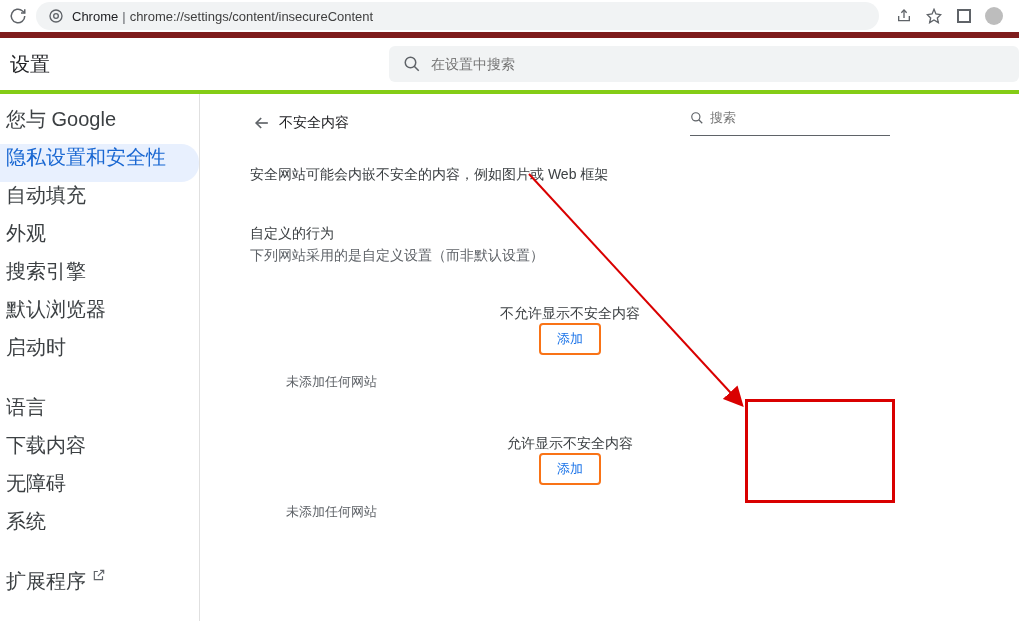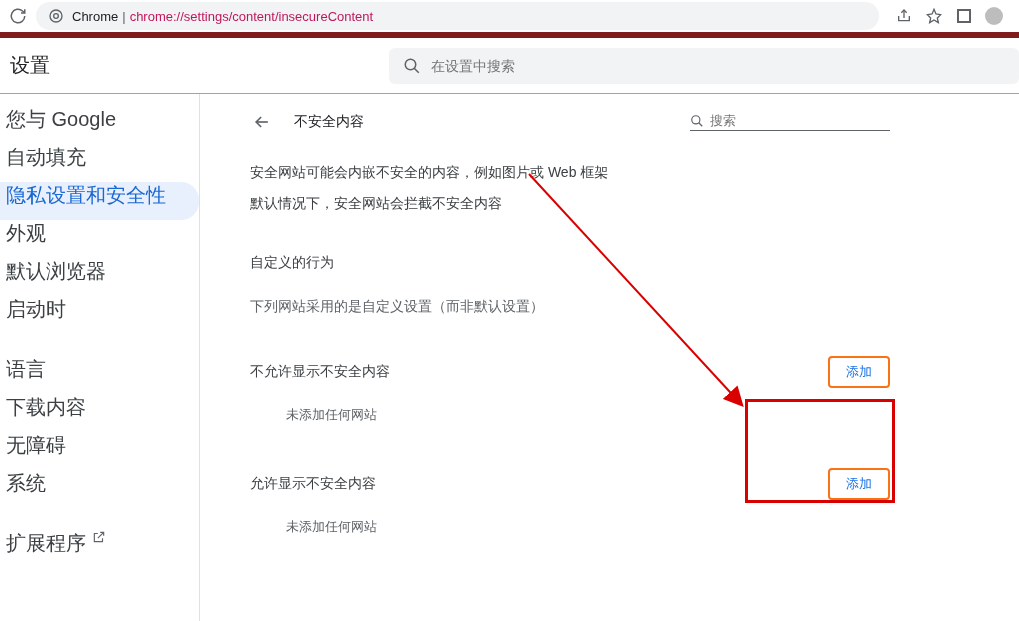--- a/index.html
+++ b/index.html
@@ -3,56 +3,56 @@
   <meta charset="utf-8">
   <style>
     * { margin: 0; padding: 0; box-sizing: border-box; }
     body { font-family: "Segoe UI", Arial, sans-serif; font-size: 13px; background: #fff; color: #202124; width: 1019px; height: 621px; overflow: hidden; position: relative; }
 
     
     .toolbar { height: 38px; background: #fff; display: flex; align-items: center; padding: 0 8px; border-bottom: 6px solid #7f1d1d; gap: 8px; }
     .toolbar .reload { width: 20px; height: 20px; display: flex; align-items: center; justify-content: center; color: #5f6368; }
     .omnibox { flex: 1; height: 28px; background: #f1f3f4; border-radius: 14px; display: flex; align-items: center; padding: 0 12px; gap: 8px; color: #5f6368; }
     .omnibox .url-prefix { color: #202124; }
-    .omnibox .url-path { color: #be185d; }
+    .omnibox .url-path { color: #404040; }
     .toolbar .t-icons { display: flex; gap: 12px; align-items: center; color: #5f6368; padding: 0 8px; }
     .t-icon { width: 18px; height: 18px; display: flex; align-items: center; justify-content: center; }
 
     
-    .settings-header { height: 56px; display: flex; align-items: center; border-bottom: 1px solid #84cc16; }
+    .settings-header { height: 56px; display: flex; align-items: center; border-bottom: 4px solid #84cc16; }
     .page-title { width: 240px; padding-left: 10px; font-size: 20px; color: #202124; }
     .header-search { flex: 1; display: flex; justify-content: flex-end; }
     .search-wrap { width: 630px; height: 36px; background: #f1f3f4; border-radius: 6px; display: flex; align-items: center; padding: 0 14px; gap: 10px; color: #5f6368; }
     .search-wrap input { border: none; background: transparent; outline: none; font-size: 14px; flex: 1; color: #3c4043; }
 
     
     .main { display: flex; height: calc(621px - 38px - 56px); }
     .sidebar { width: 200px; border-right: 1px solid #e0e0e0; padding-top: 12px; }
     .sidebar .item { height: 38px; display: flex; align-items: flex-start; padding-left: 6px; font-size: 20px; color: #3c4043; cursor: pointer; }
     .sidebar .item.active { background: #e8f0fe; border-radius: 0 18px 18px 0; color: #1967d2; }
     .sidebar .gap { height: 22px; }
     .sidebar .item.ext svg { margin-left: 6px; }
 
     .content-wrap { flex: 1; position: relative; padding: 0; overflow: hidden; }
     .content-inner { width: 640px; margin-left: 50px; padding-top: 16px; }
 
     .content-header { display: flex; align-items: center; justify-content: space-between; margin-bottom: 28px; }
-    .content-header .left { display: flex; align-items: center; gap: 20px; }
+    .content-header .left { display: flex; align-items: center; gap: 5px; }
     .back-btn { width: 24px; height: 24px; display: flex; align-items: center; justify-content: center; color: #5f6368; }
     .section-title { font-size: 14px; color: #202124; }
-    .inner-search { display: flex; align-items: center; gap: 6px; border-bottom: 1px solid #5f6368; width: 200px; padding-bottom: 2px; }
+    .inner-search { display: flex; align-items: center; gap: 6px; border-bottom: 1px solid #5f6368; width: 200px; padding-bottom: 10px; }
     .inner-search input { border: none; outline: none; font-size: 13px; flex: 1; color: #3c4043; }
 
     .desc-block p { font-size: 14px; color: #3c4043; line-height: 1.5; margin-bottom: 10px; }
     .desc-block { margin-bottom: 40px; }
 
-    .behavior-title { font-size: 14px; color: #3c4043; margin-bottom: 26px; }
+    .behavior-title { font-size: 14px; color: #3c4043; margin-bottom: 4px; }
     .behavior-sub { font-size: 14px; color: #5f6368; margin-bottom: 40px; }
 
-    .perm-row { display: flex; align-items: center; justify-content: space-between; margin-top: 8px; }
+    .perm-row { display: flex; align-items: center; justify-content: space-between; margin-top: 8px; flex-direction: column; }
     .perm-row .label { font-size: 14px; color: #3c4043; }
     .perm-row .add-btn { height: 32px; padding: 0 16px; border: 2px solid #f97316; border-radius: 4px; background: #fff; color: #1a73e8; font-size: 13px; cursor: pointer; display: flex; align-items: center; }
     .empty-text { font-size: 13px; color: #5f6368; padding-left: 36px; margin-top: 18px; margin-bottom: 44px; }
 
     
     .anno-box { position: absolute; border: 3px solid #d90000; left: 745px; top: 399px; width: 150px; height: 104px; pointer-events: none; }
     .arrow-svg { position: absolute; left: 525px; top: 170px; width: 240px; height: 245px; }
     
     .t-icon-box { width: 14px; height: 14px; border: 2px solid #5f6368; }
     .t-icon-circle { width: 18px; height: 18px; border-radius: 50%; background: #bdbdbd; }
@@ -113,28 +113,31 @@
     </div>
   </div>
 </div>
 
 <div class="main">
 
   <div class="sidebar">
     <div class="item">
         <span>您与 Google</span>
       </div>
-    <div class="item">
-        <span>自动填充</span>
-      </div>
     <div class="item active">
         <span>隐私设置和安全性</span>
       </div>
     <div class="item">
+        <span>自动填充</span>
+      </div>
+    <div class="item">
         <span>外观</span>
+      </div>
+    <div class="item">
+        <span>搜索引擎</span>
       </div>
     <div class="item">
         <span>默认浏览器</span>
       </div>
     <div class="item">
         <span>启动时</span>
       </div>
     <div class="gap"></div>
     <div class="item">
         <span>语言</span>
@@ -175,21 +178,20 @@
           <svg width="14" height="14" viewBox="0 0 24 24" fill="none" stroke="#5f6368" stroke-width="2">
               <circle cx="10" cy="10" r="7"></circle>
               <path d="M21 21l-6-6"></path>
             </svg>
           <input type="text" placeholder="搜索" style="">
         </div>
       </div>
 
       <div class="desc-block">
         <p>安全网站可能会内嵌不安全的内容，例如图片或 Web 框架</p>
-        <p>默认情况下，安全网站会拦截不安全内容</p>
       </div>
 
       <div class="behavior-title">自定义的行为</div>
       <div class="behavior-sub">下列网站采用的是自定义设置（而非默认设置）</div>
 
       <div class="perm-row">
         <div class="label">不允许显示不安全内容</div>
         <button class="add-btn">
             <span>添加</span>
           </button>

